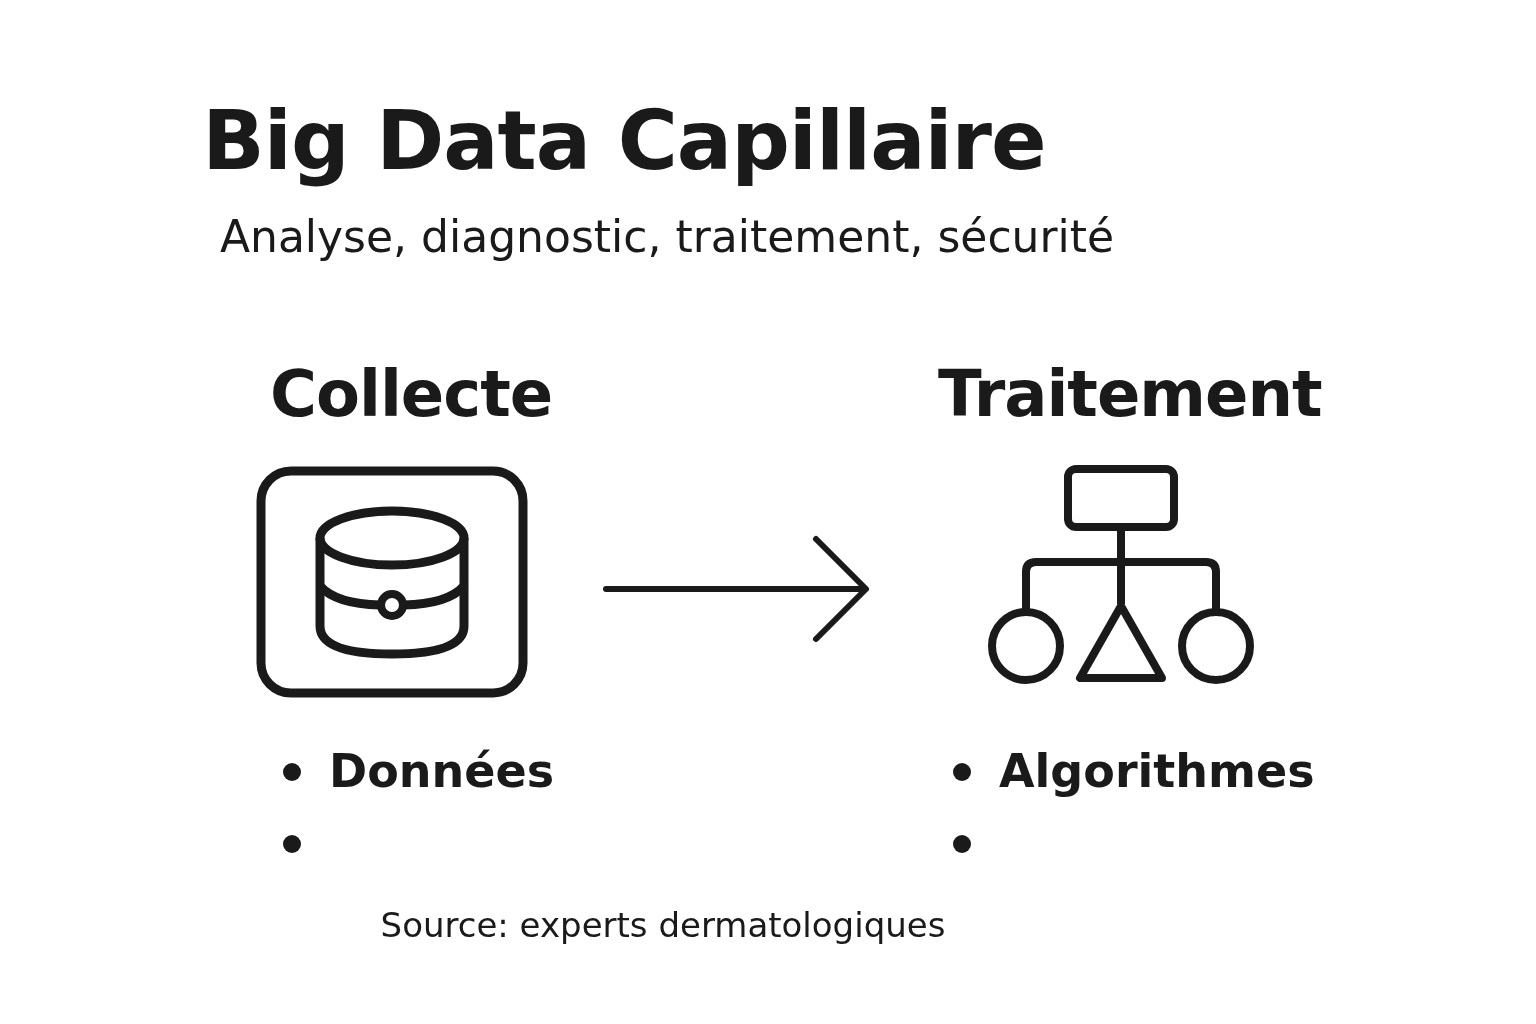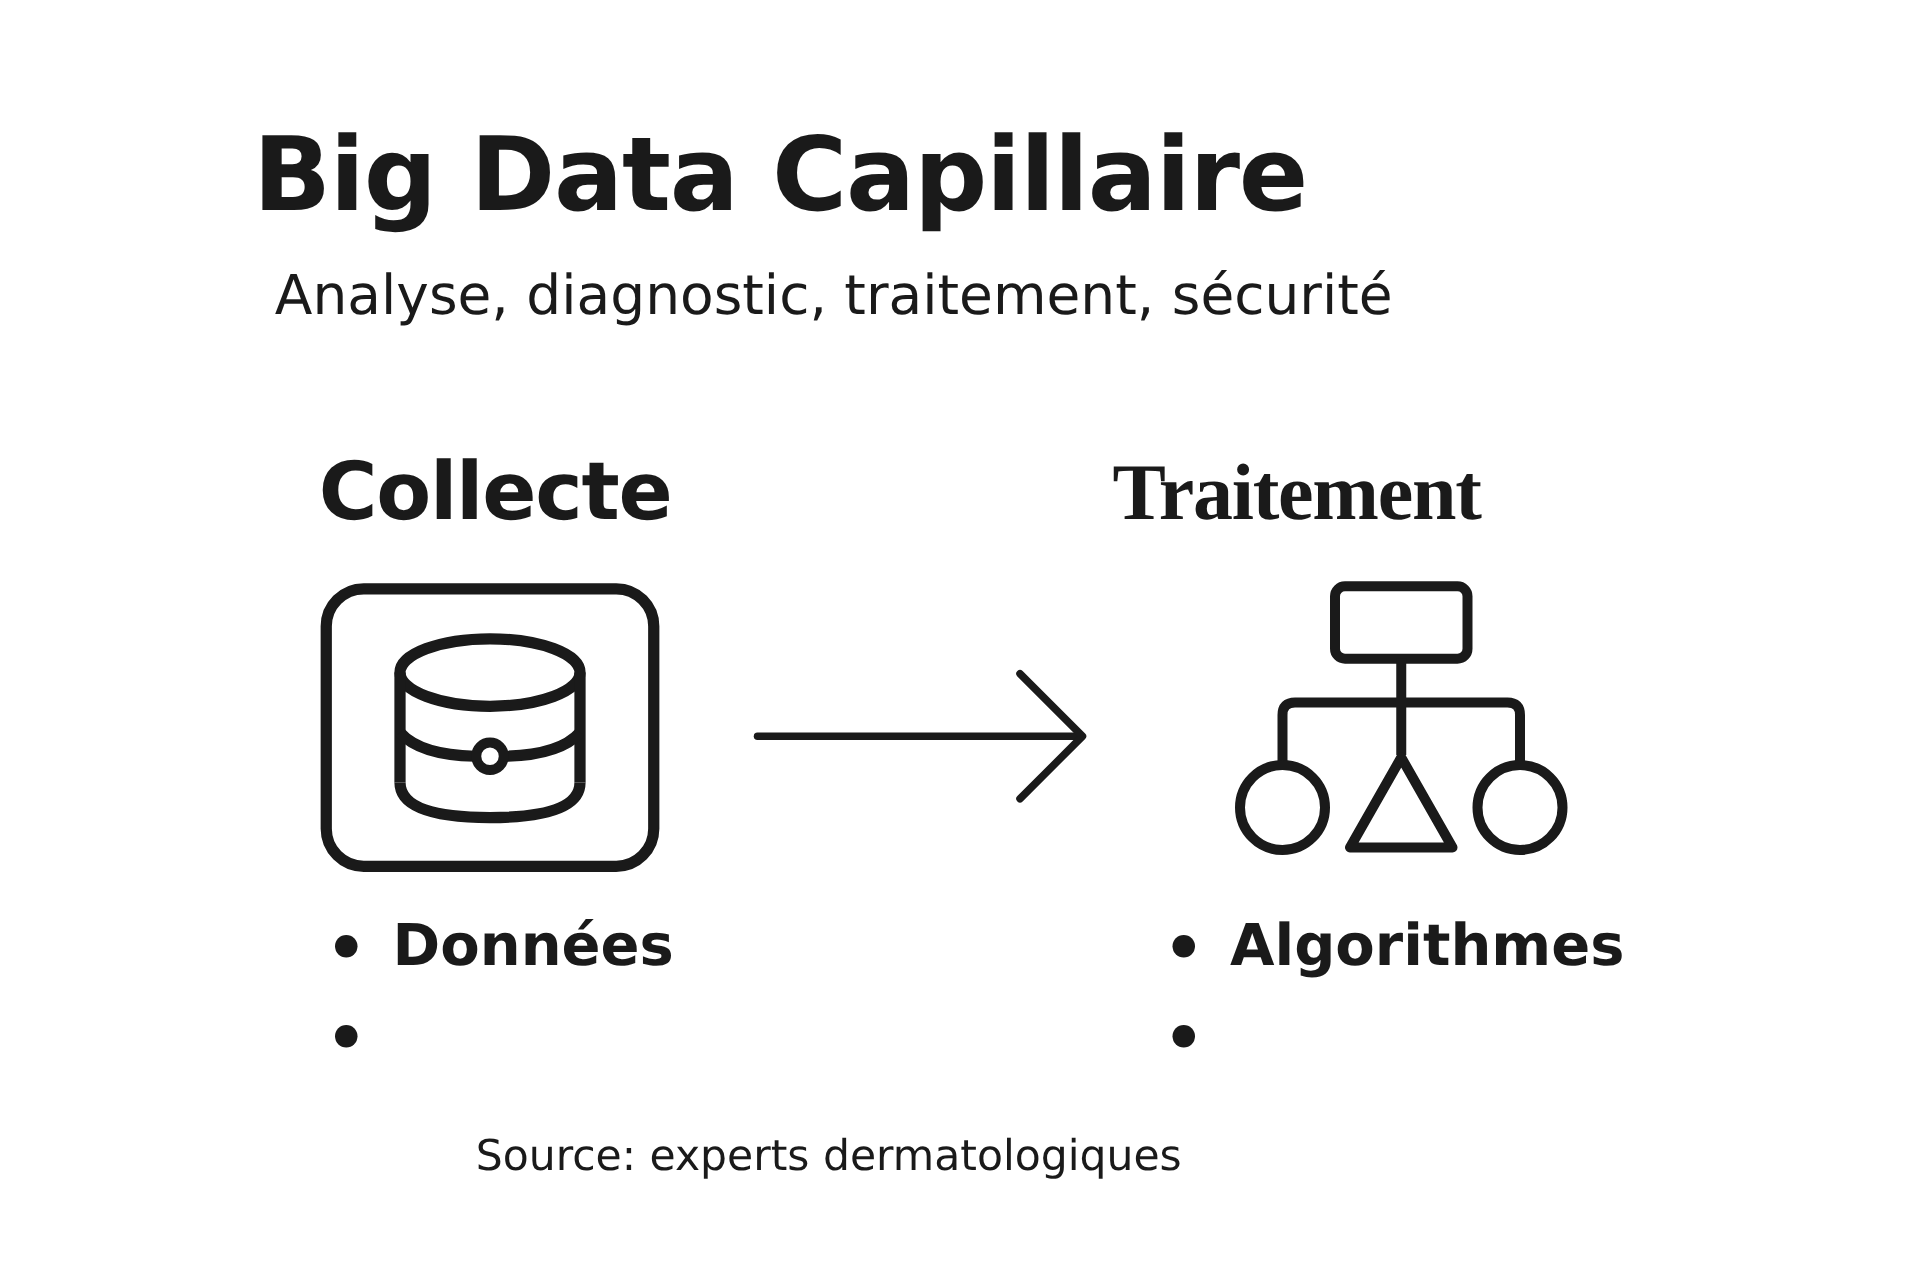--- a/index.html
+++ b/index.html
@@ -11,25 +11,25 @@
       position: absolute; left: 0; width: 1248px; top: 100px; text-align: center;
       font-size: 82px; font-weight: bold; letter-spacing: -1px; line-height: 1;
     }
     .subtitle {
       position: absolute; left: 0; width: 1334px; top: 215px; text-align: center;
       font-size: 44px; font-weight: normal; line-height: 1;
     }
     .col-title {
       position: absolute; top: 362px; font-size: 64px; font-weight: bold; line-height: 1; letter-spacing: -1px;
     }
-    .col-left-title { left: 255px; text-align: right; }
-    .col-right-title { left: 890px; font-family: Liberation Serif, serif; }
+    .col-left-title { left: 270px; text-align: right; }
+    .col-right-title { left: 938px; }
     .icon { position: absolute; }
     .icon svg { display: block; }
-    .bullets { position: absolute; margin: 0; padding: 0; list-style: none; }
+    .bullets { position: absolute; margin: 15px; padding: 0; list-style: none; }
     .bullets li { position: relative; font-size: 46px; font-weight: bold; height: 72px; line-height: 52px; padding-left: 46px; }
     .bullets li .dot {
       position: absolute; left: 0; top: 18px; width: 18px; height: 18px; border-radius: 50%; background: #1a1a1a;
     }
     .bullets-left { left: 268px; top: 730px; }
     .bullets-right { left: 938px; top: 730px; }
     .source {
       position: absolute; left: 0; width: 1326px; top: 908px; text-align: center; font-size: 34px; line-height: 1;
     }
   </style>

